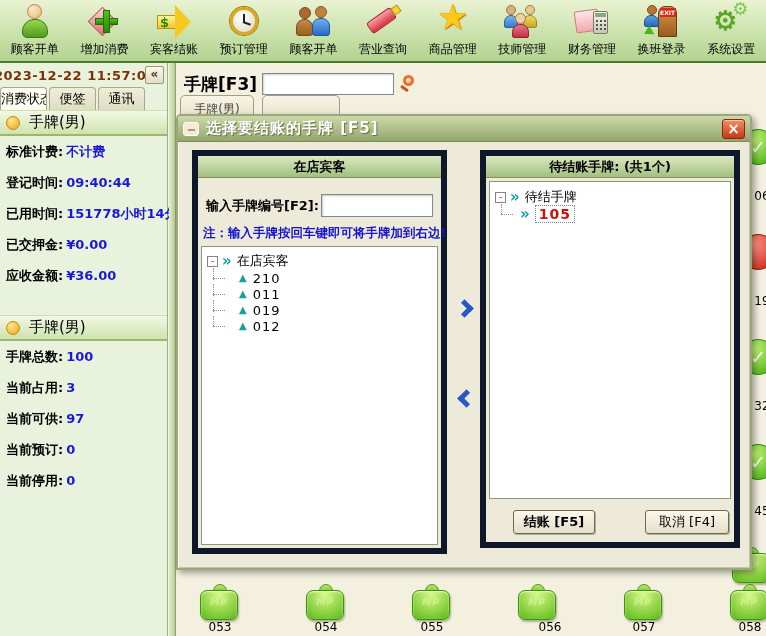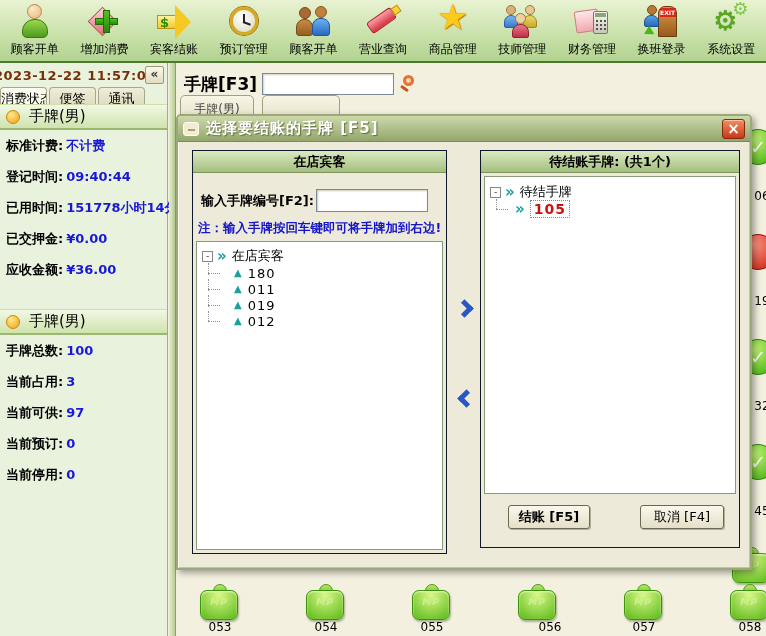--- a/index.html
+++ b/index.html
@@ -58,21 +58,21 @@
   .d-pb{left:1px;top:13px;width:15px;height:12px;border-radius:7px 7px 2px 2px;background:linear-gradient(#58a0e8,#2868b8);border:1px solid #1a5090;}
   .d-arr{left:3px;top:25px;width:0;height:0;border-left:9px solid #48b818;border-top:5px solid transparent;border-bottom:5px solid transparent;transform:rotate(30deg);}
   
   .g1{left:1px;top:4px;font-size:27px;line-height:30px;color:#5aa81e;text-shadow:0 0 1px #3a7a0e;}
   .g2{left:20px;top:-4px;font-size:18px;line-height:22px;color:#7ec84a;}
 
   
   .sidebar{position:absolute;left:0;top:63px;width:168px;bottom:0;background:#e9f2dc;border-right:1px solid #9ab478;z-index:2;}
   .sb-date{height:24px;padding-top:5px;color:#7a3008;font-weight:bold;font-size:13px;white-space:nowrap;margin-left:-6px;letter-spacing:.5px;}
   .sb-collapse{position:absolute;right:3px;top:3px;width:19px;height:18px;background:linear-gradient(#fbf8ea,#e2dcc2);border:1px solid #9a9878;border-radius:2px;font-size:12px;font-weight:bold;text-align:center;line-height:15px;cursor:pointer;color:#333;}
-  .sb-tabs{display:flex;height:17px;padding-right:20px;}
+  .sb-tabs{display:flex;height:23px;padding-right:20px;}
   .sb-tab{flex:1;margin-right:2px;border:1px solid #a8a888;border-bottom:none;border-radius:4px 4px 0 0;background:linear-gradient(#f0edd8,#e0dcc4);font-size:13px;text-align:center;line-height:21px;white-space:nowrap;overflow:hidden;cursor:pointer;}
   .sb-tab.active{background:#fdfcf0;}
   .sb-header{height:26px;background:linear-gradient(#f2f8e4,#cfe3ae);border-top:1px solid #cde0ac;border-bottom:2px solid #9ab870;display:flex;align-items:center;font-size:15px;color:#000;}
   .sb-header.second{margin-top:24px;}
   .sb-ball{width:14px;height:14px;border-radius:50%;background:radial-gradient(circle at 35% 30%,#ffe890,#f0a010);border:1px solid #c88808;margin:0 9px 0 6px;}
   .sb-row{padding-left:6px;height:31px;line-height:31px;font-size:13px;font-weight:bold;color:#000;white-space:nowrap;}
   .sb-row .val{color:#1818d8;margin-left:3px;}
   .v-divider{position:absolute;left:169px;top:63px;width:7px;bottom:0;background:linear-gradient(90deg,#e4eed0,#b8cc94);border-right:1px solid #8aa468;z-index:2;}
 
   
@@ -99,21 +99,21 @@
 
   
   .dialog{position:absolute;left:176px;top:114px;width:576px;height:456px;z-index:5;background:#edead9;
     border:2px solid #9aa87c;border-radius:5px 5px 0 0;
     box-shadow:inset 1px 1px 0 #fdfbee,inset -1px -1px 0 #c2c2a4,3px 3px 6px rgba(0,0,0,.35);}
   .dlg-title{height:26px;background:linear-gradient(#cdd8aa,#93a66c);border-radius:3px 3px 0 0;display:flex;align-items:center;padding:0 5px;border-bottom:1px solid #7a8a5a;cursor:move;}
   .dlg-icon{width:16px;height:14px;background:#f2ecd4;border:1px solid #fffef2;border-radius:3px;margin-right:7px;position:relative;}
   .dlg-icon:after{content:"";position:absolute;left:4px;top:6px;width:7px;height:2px;background:#a8a070;}
   .dlg-title-text{color:#fff;font-size:15px;font-weight:bold;text-shadow:1px 1px 1px #60703c;flex:1;letter-spacing:1px;}
   .dlg-close{width:23px;height:20px;background:linear-gradient(#f09060,#c83818);border:1px solid #882810;border-radius:3px;color:#fff;font-weight:bold;font-size:15px;text-align:center;line-height:18px;box-shadow:inset 0 1px 0 #f8c0a0;cursor:pointer;}
-  .dlg-panel{position:absolute;border:1px solid #0f172a;background:#edead9;}
+  .dlg-panel{position:absolute;border:6px solid #0f172a;background:#edead9;}
   .panel-left{left:14px;top:34px;width:255px;height:404px;}
   .panel-right{left:302px;top:34px;width:260px;height:398px;}
   .panel-header{height:22px;background:linear-gradient(#dce9c2,#a3bf80);border-bottom:1px solid #7e9458;text-align:center;font-size:13px;font-weight:bold;line-height:22px;color:#000;}
   .inp-row{margin:16px 4px 0 8px;display:flex;align-items:center;white-space:nowrap;}
   .inp-label{font-size:13px;font-weight:bold;}
   .tag-input{width:112px;height:23px;margin-left:2px;border:1px solid #7a8a98;background:#fff;box-shadow:inset 1px 1px 2px #c8c8b8;font-size:13px;padding:0 3px;}
   .note{color:#1515cc;font-size:12.5px;font-weight:bold;margin:8px 2px 5px 5px;white-space:nowrap;}
   .tree{position:absolute;left:3px;top:90px;right:3px;bottom:3px;background:#fff;border:1px solid #8a9a7a;overflow:hidden;padding-top:5px;}
   .tree2{position:absolute;left:3px;top:25px;right:3px;height:318px;background:#fff;border:1px solid #8a9a7a;padding-top:6px;}
   .t-root{display:flex;align-items:center;height:18px;padding-left:5px;cursor:pointer;}
@@ -342,21 +342,21 @@
       <div class="tree">
         <div class="t-root">
           <span class="t-box">-</span>
           <span class="t-arrow2">»</span>
           <span class="t-name">在店宾客</span>
         </div>
         <div class="t-item">
             <span class="t-guide"></span>
             <span class="t-dash"></span>
             <span class="t-up">▲</span>
-            <span class="t-num">180</span>
+            <span class="t-num">210</span>
           </div>
         <div class="t-item">
             <span class="t-guide"></span>
             <span class="t-dash"></span>
             <span class="t-up">▲</span>
             <span class="t-num">011</span>
           </div>
         <div class="t-item">
             <span class="t-guide"></span>
             <span class="t-dash"></span>

